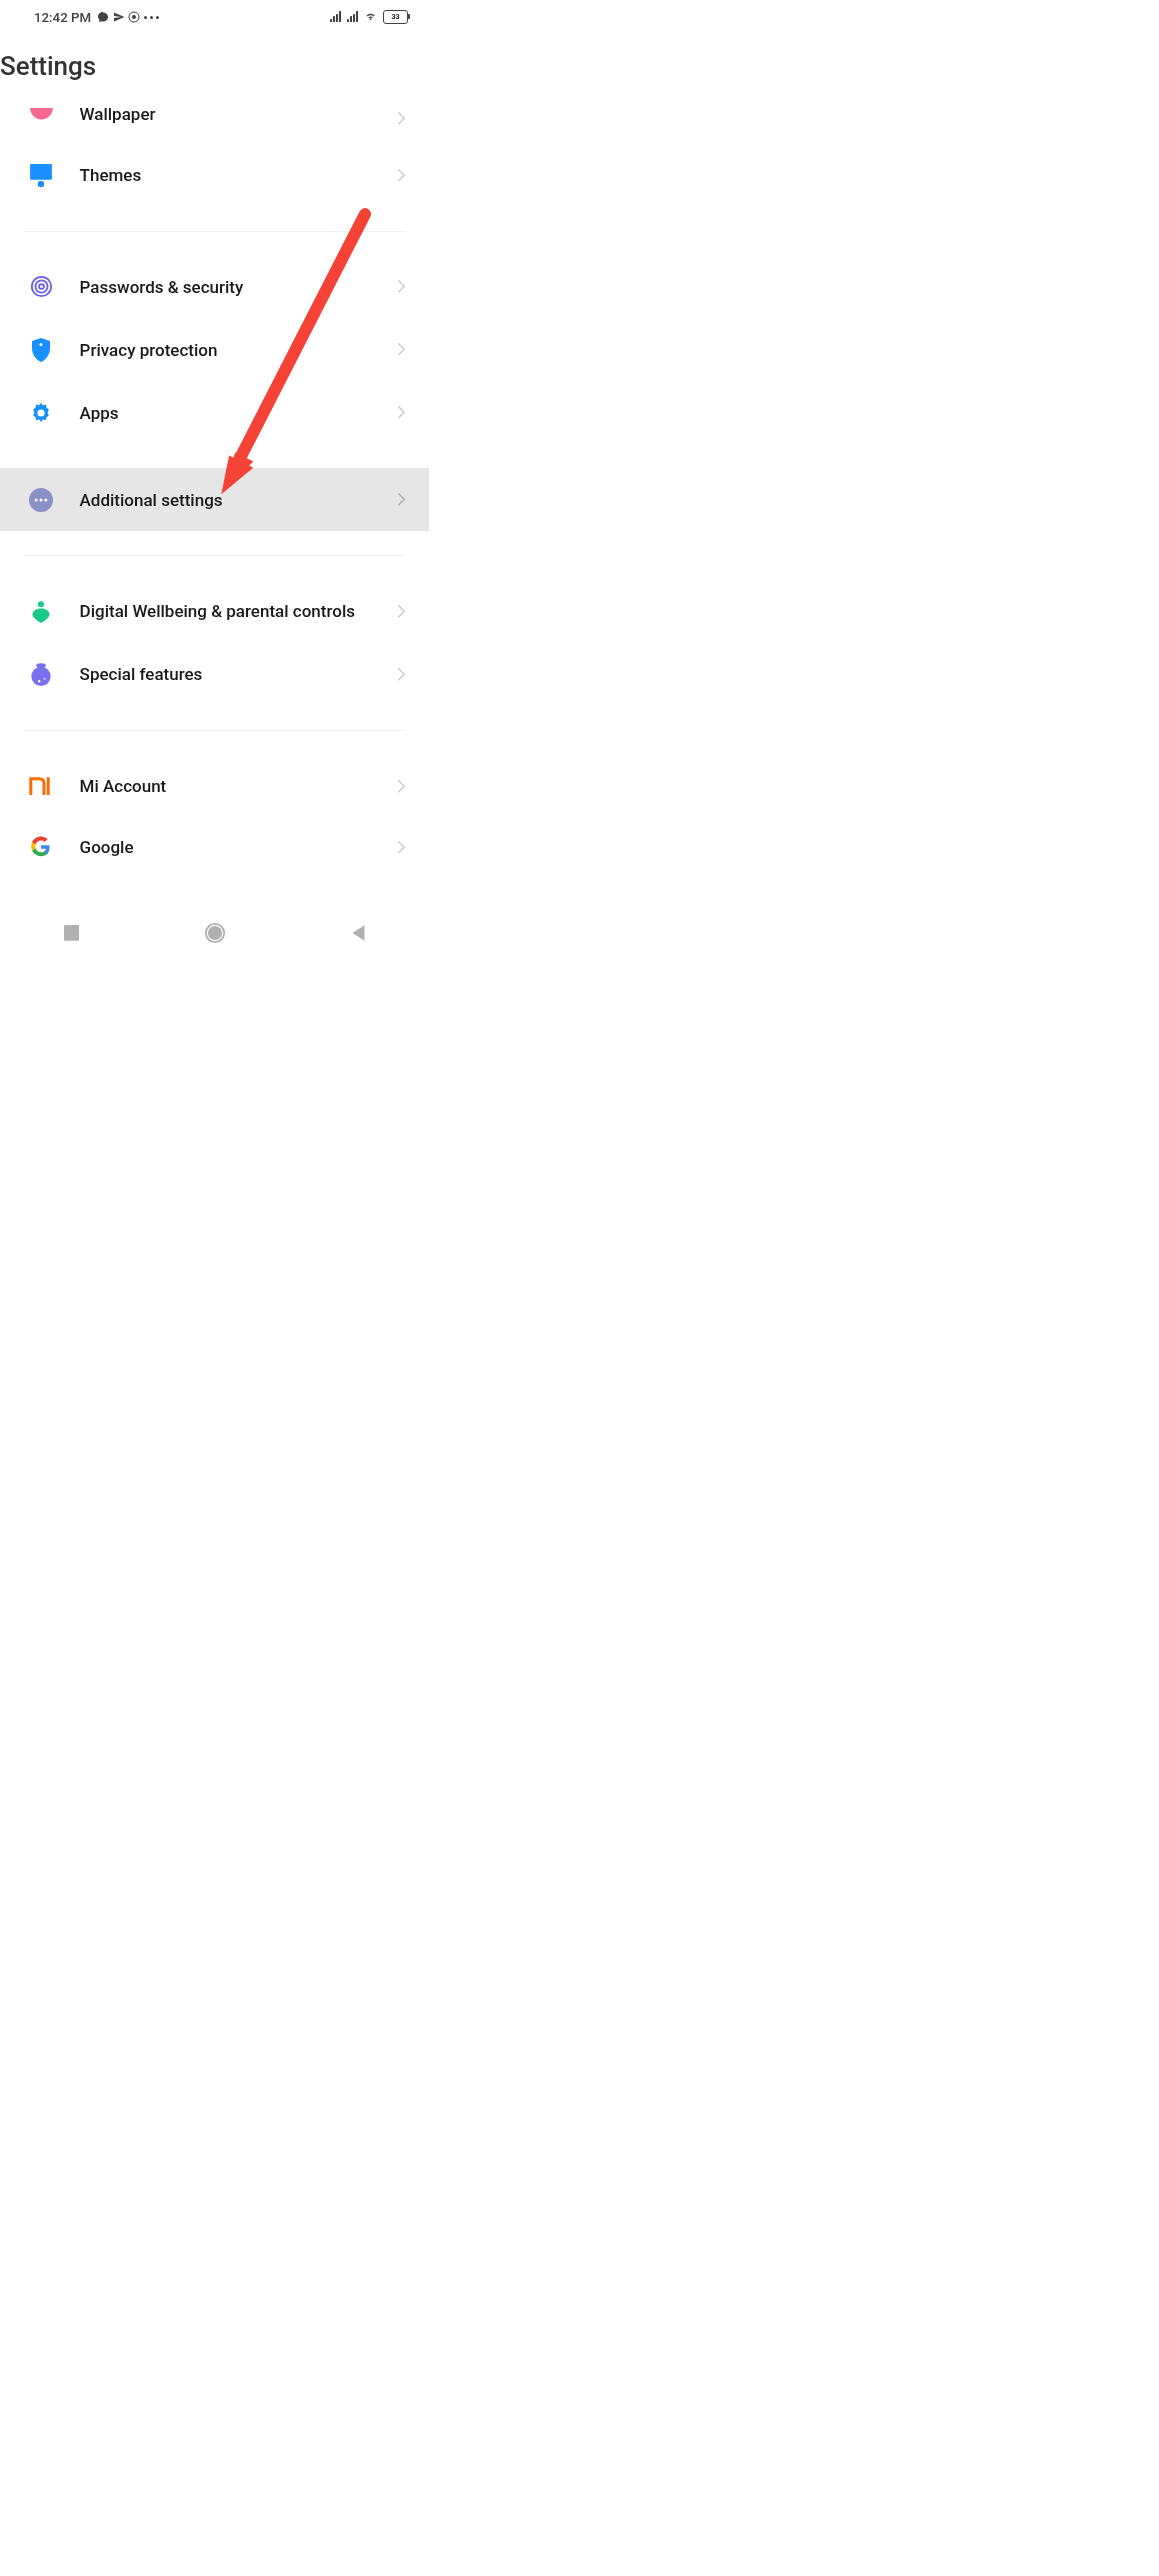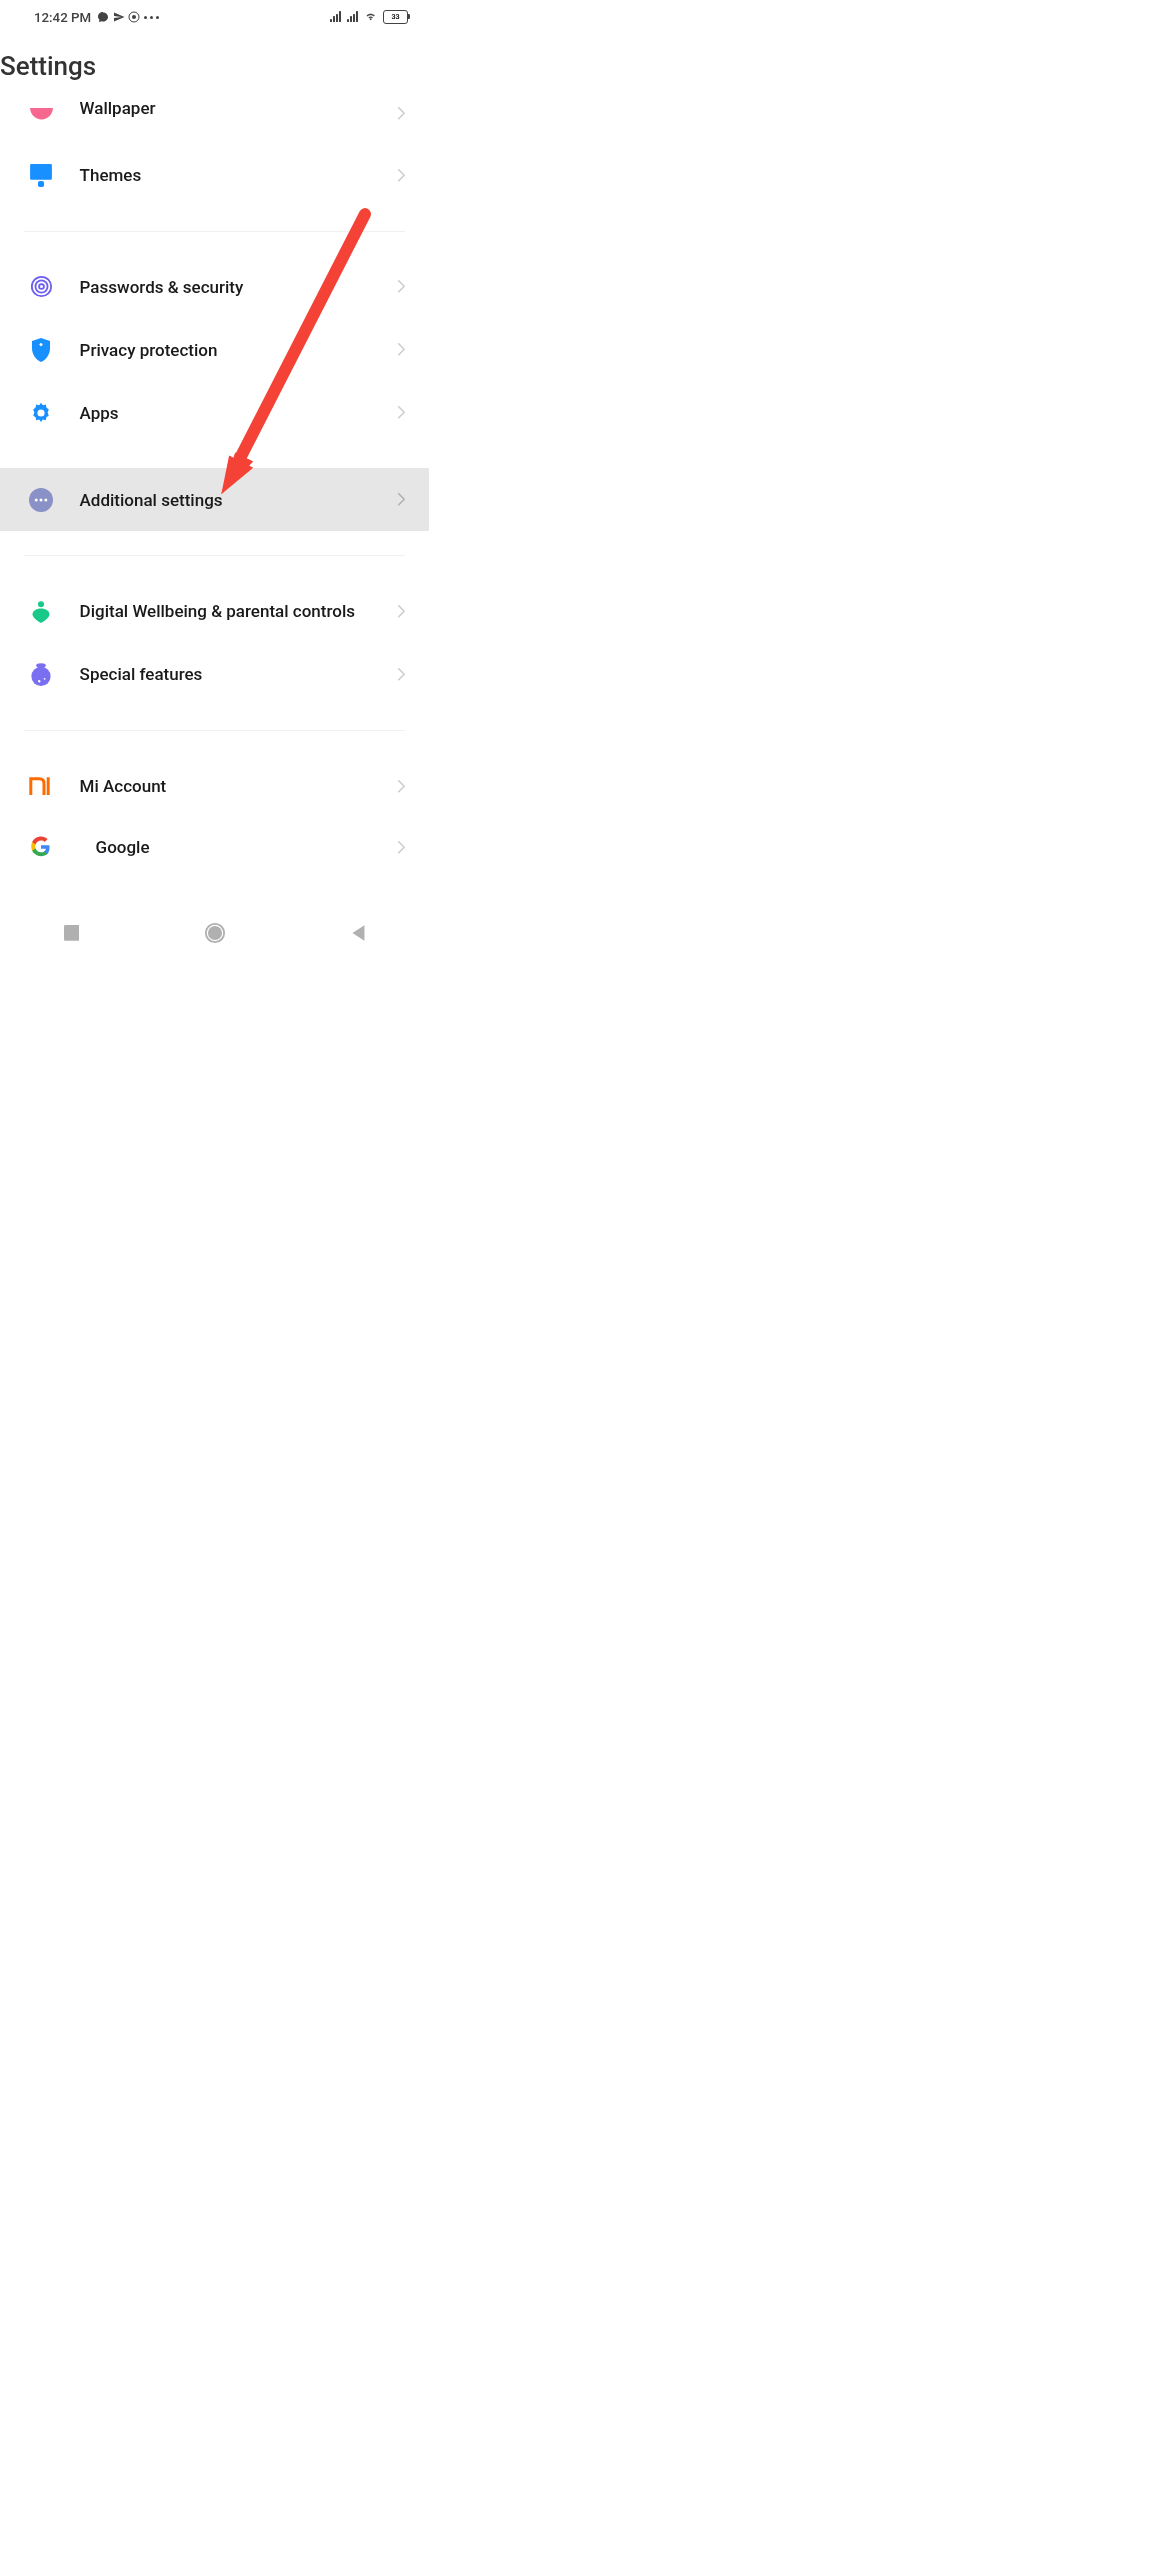--- a/index.html
+++ b/index.html
@@ -103,21 +103,21 @@
       display: flex;
       align-items: center;
       padding: 18px 24px 18px 29px;
       min-height: 63px;
       cursor: pointer;
     }
     .settings-item.partial-top {
       padding-top: 0;
       min-height: 24px;
       overflow: hidden;
-      align-items: center;
+      align-items: flex-end;
     }
     .settings-item.highlighted {
       background: #e6e6e6;
       margin-top: 24px;
     }
     .item-icon {
       width: 24px;
       height: 24px;
       flex-shrink: 0;
       display: flex;
@@ -167,21 +167,20 @@
     .arrow-annotation {
       position: absolute;
       top: 208px;
       left: 208px;
       pointer-events: none;
     }
     .partial-bottom {
       min-height: 36px;
       overflow: hidden;
       padding-bottom: 0;
-      gap: 16px;
     }
   </style>
 </head>
 <body>
 
 <div class="status-bar">
   <div class="status-left">
     <span class="status-time">12:42 PM</span>
     <div class="status-icons-left">
       <svg width="12" height="12" viewBox="0 0 24 24" fill="#424242">

